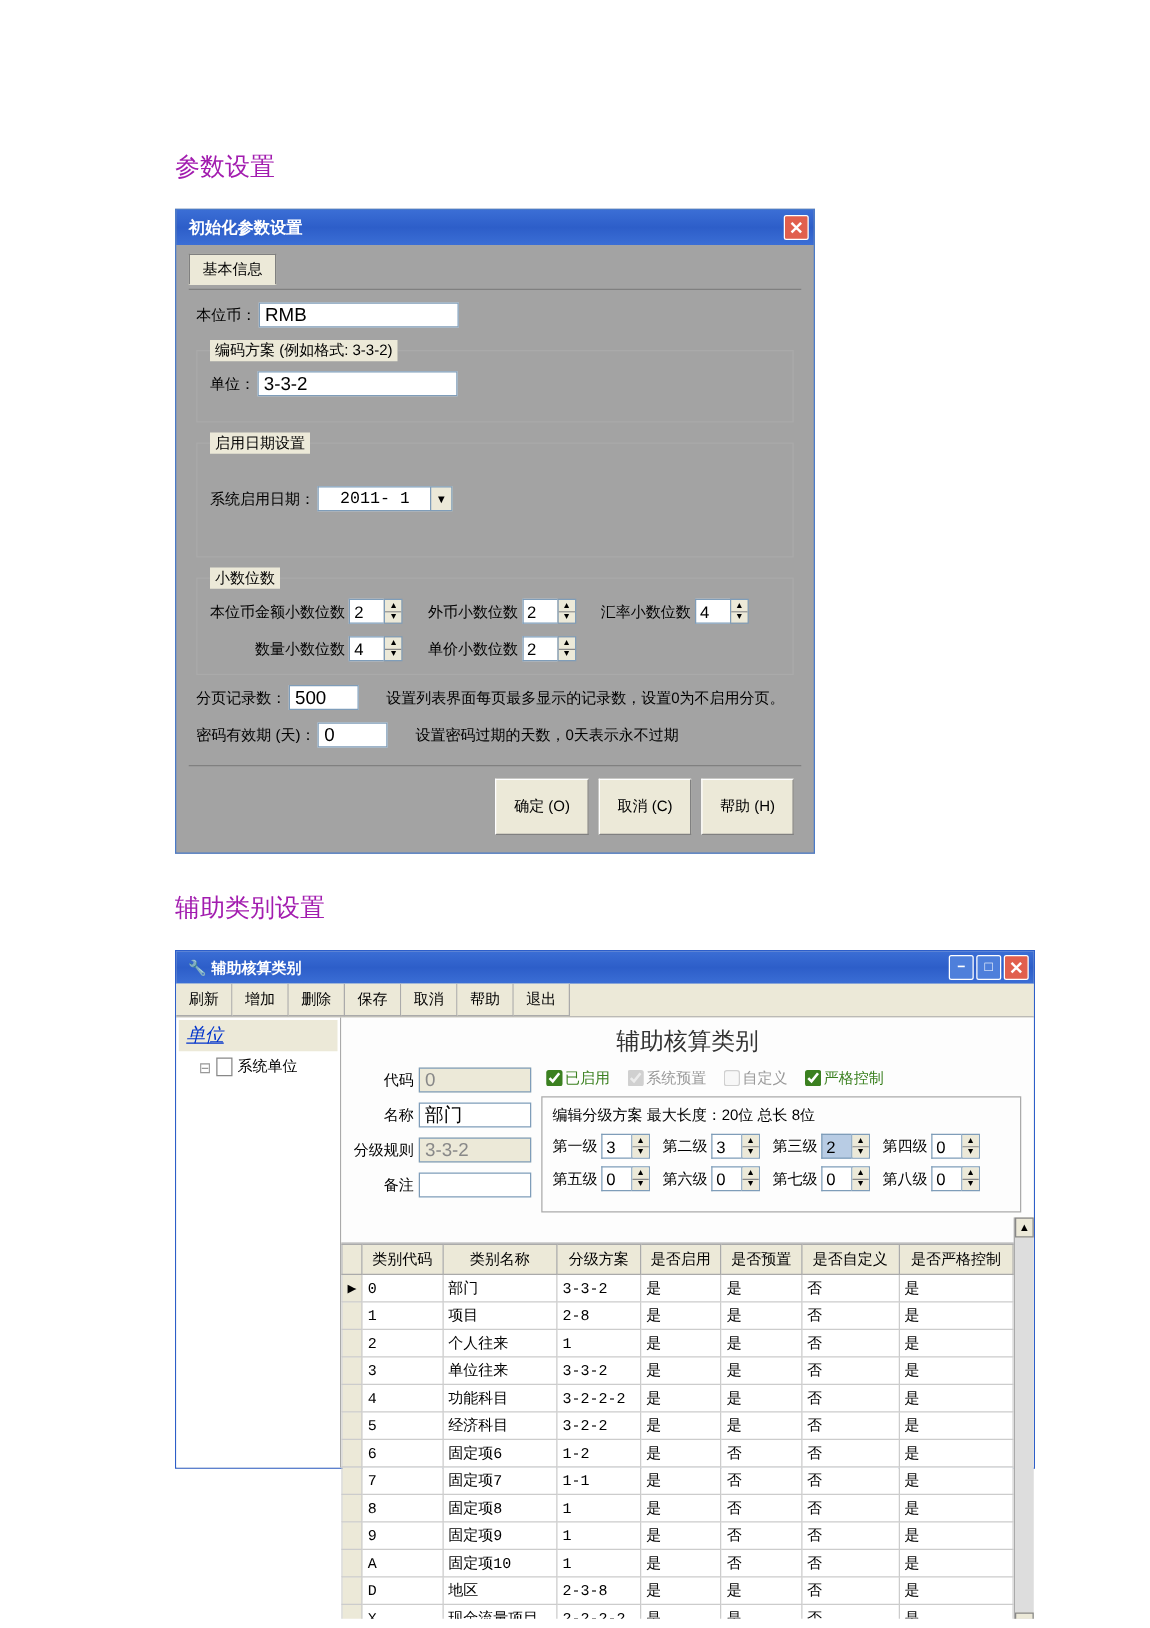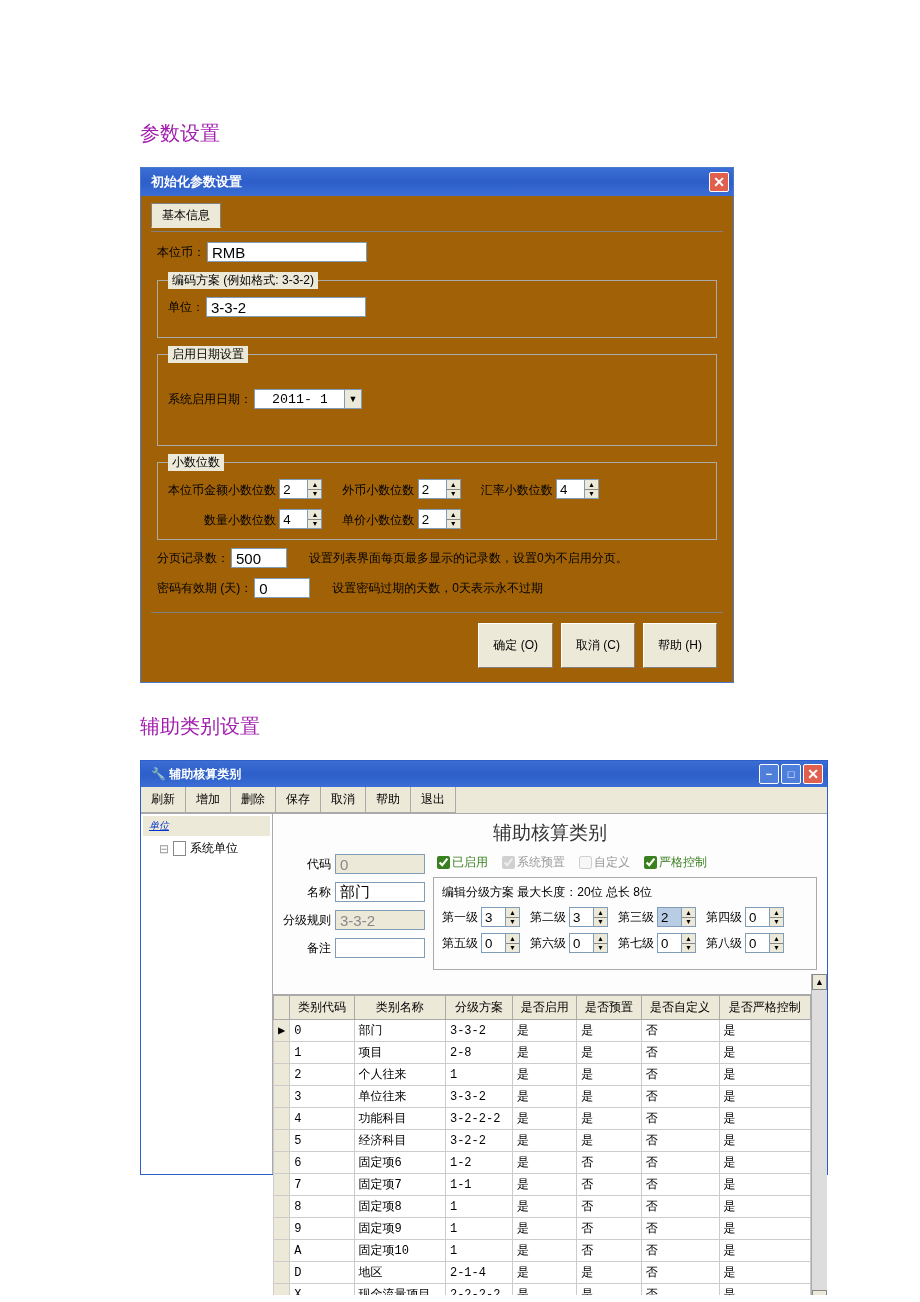--- a/index.html
+++ b/index.html
@@ -1,20 +1,20 @@
 <!DOCTYPE html>
 <html><head>
 <meta charset="utf-8">
 <style>
 * { box-sizing: border-box; margin: 0; padding: 0; }
 body { background: #fff; font-family: "SimSun", "宋体", sans-serif; font-size: 12px; padding: 120px 140px; width: 920px; }
 .section-title { font-size: 20px; color: #a21caf; margin-bottom: 20px; font-weight: normal; }
 
 
-.win1 { border: 1px solid #4a7ac8; background: #a16207; width: 594px; }
+.win1 { border: 1px solid #4a7ac8; background: #a3a3a3; width: 512px; }
 .win1-titlebar { background: linear-gradient(to bottom, #3b6ed5, #2d5ec9 50%, #3b6ed5); color: #fff; padding: 4px 4px 4px 10px; display: flex; align-items: center; justify-content: space-between; font-weight: bold; font-size: 13px; }
 .win-close { width: 20px; height: 20px; background: #e15f4d; border: 1px solid #fff; color: #fff; display: flex; align-items: center; justify-content: center; font-weight: bold; font-size: 14px; cursor: pointer; border-radius: 2px; }
 .win1-body { padding: 6px 10px 10px; }
 .tab-row { display: flex; margin-bottom: 4px; }
 .tab { background: #ece9d8; border: 1px solid #808080; border-bottom: 1px solid #ece9d8; padding: 3px 10px; position: relative; top: 1px; }
 .form-area { border-top: 1px solid #808080; padding: 10px 6px 4px; }
 .form-row { display: flex; align-items: center; margin-bottom: 10px; gap: 2px; }
 .form-row label { white-space: nowrap; }
 .text-input { border: 1px solid #7f9db9; background: #fff; padding: 2px 4px; font-size: 15px; height: 20px; }
 .fieldset { border: 1px solid #aaa; padding: 8px 10px 10px; margin-bottom: 8px; position: relative; }
@@ -34,21 +34,21 @@
 
 
 .win2 { border: 1px solid #2d5ec9; background: #ece9d8; width: 688px; margin-top: 18px; }
 .win2-titlebar { background: linear-gradient(to bottom, #3b6ed5, #2d5ec9 50%, #3b6ed5); color: #fff; padding: 3px 4px 3px 10px; display: flex; align-items: center; justify-content: space-between; font-size: 12px; font-weight: bold; }
 .win-btns { display: flex; gap: 2px; }
 .win-min, .win-max { width: 20px; height: 20px; background: #4e7fdb; border: 1px solid #fff; color: #fff; display: flex; align-items: center; justify-content: center; font-size: 11px; cursor: pointer; border-radius: 2px; }
 .toolbar { display: flex; background: #ece9d8; border-bottom: 1px solid #aaa; }
 .tool-btn { padding: 4px 10px; background: #ece9d8; border: 1px solid #aaa; border-top: none; border-left: none; cursor: pointer; font-size: 12px; }
 .win2-body { display: flex; height: 360px; }
 .sidebar { width: 132px; border-right: 1px solid #aaa; background: #fff; padding: 2px; }
-.sidebar-title { color: #0033cc; text-decoration: underline; font-style: italic; font-size: 10px; padding: 3px 6px; background: #ece9d8; }
+.sidebar-title { color: #0033cc; text-decoration: underline; font-style: italic; font-size: 15px; padding: 3px 6px; background: #ece9d8; }
 .tree-item { padding: 4px 4px 4px 16px; display: flex; align-items: center; gap: 4px; cursor: pointer; }
 .tree-item::before { content: "⊟"; color: #999; }
 .doc-icon { width: 13px; height: 15px; border: 1px solid #888; background: #fff; display: inline-block; }
 .main { flex: 1; background: #fdfdfd; display: flex; flex-direction: column; }
 .main-title { text-align: center; font-size: 19px; font-family: "SimSun"; padding: 6px 0 4px; color: #333; }
 .form2 { display: flex; padding: 4px 10px; gap: 8px; }
 .form2-left { display: flex; flex-direction: column; gap: 8px; }
 .form2-left .row { display: flex; align-items: center; gap: 4px; }
 .form2-left label { width: 48px; text-align: right; display: inline-block; }
 .disabled-input { background: #ece9d8; color: #888; }
@@ -462,21 +462,21 @@
                   <td>1</td>
                   <td>是</td>
                   <td>否</td>
                   <td>否</td>
                   <td>是</td>
                 </tr>
                 <tr>
                   <td class="indicator-col"></td>
                   <td>D</td>
                   <td>地区</td>
-                  <td>2-1-4</td>
+                  <td>2-3-8</td>
                   <td>是</td>
                   <td>是</td>
                   <td>否</td>
                   <td>是</td>
                 </tr>
                 <tr>
                   <td class="indicator-col"></td>
                   <td>X</td>
                   <td>现金流量项目</td>
                   <td>2-2-2-2</td>

